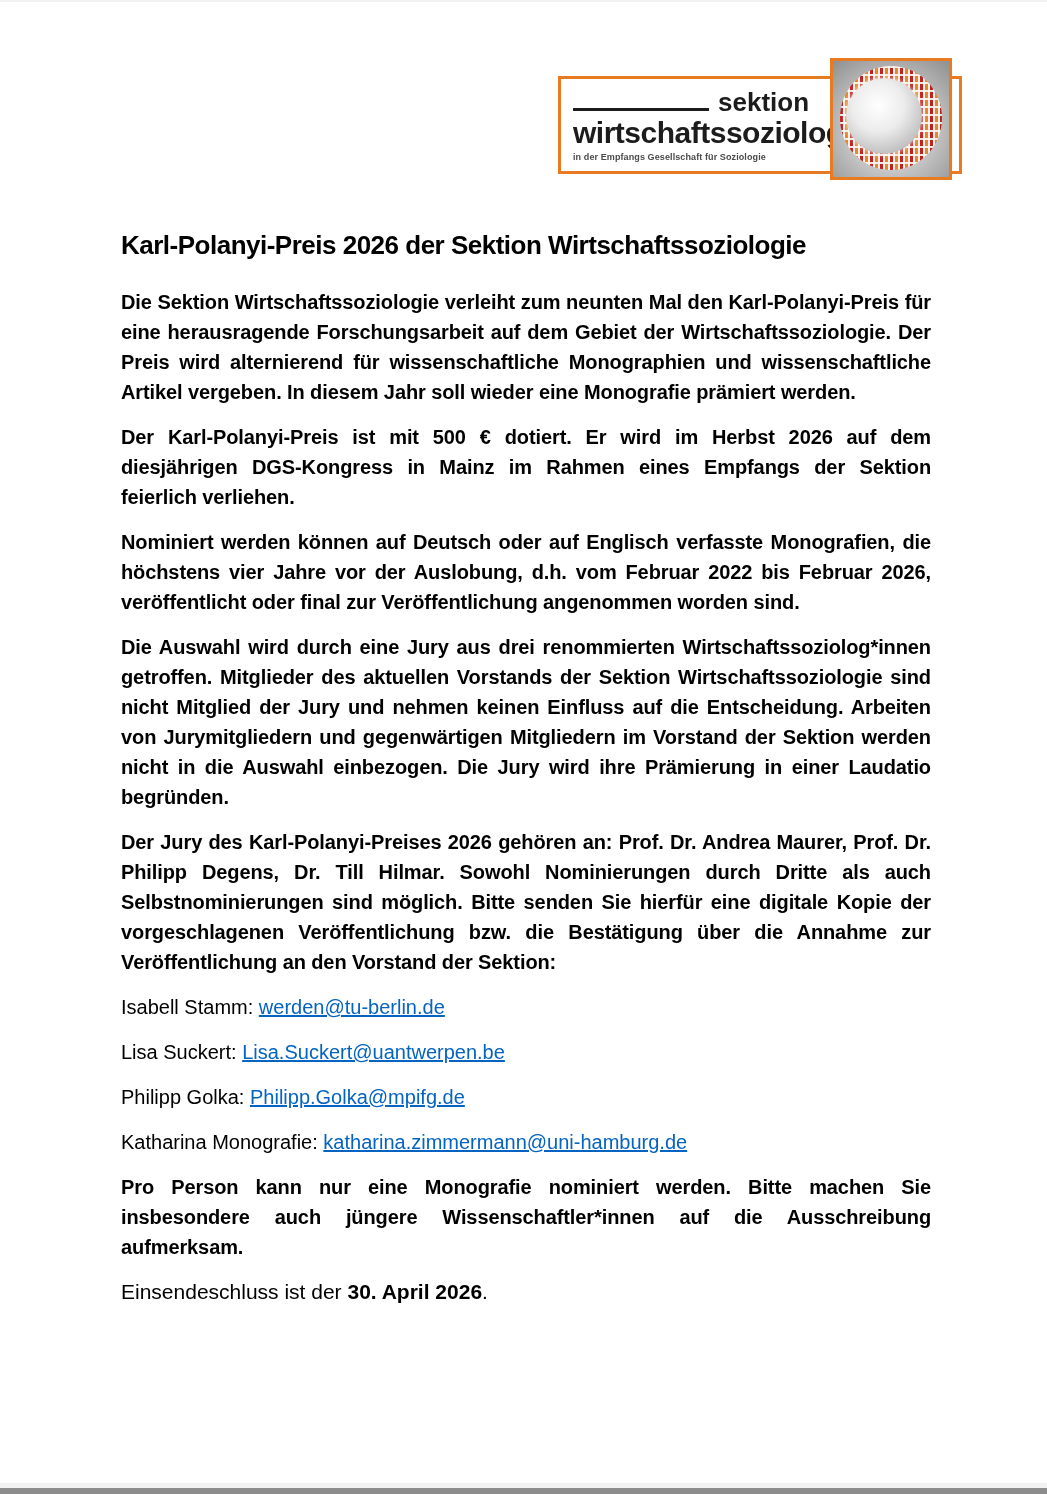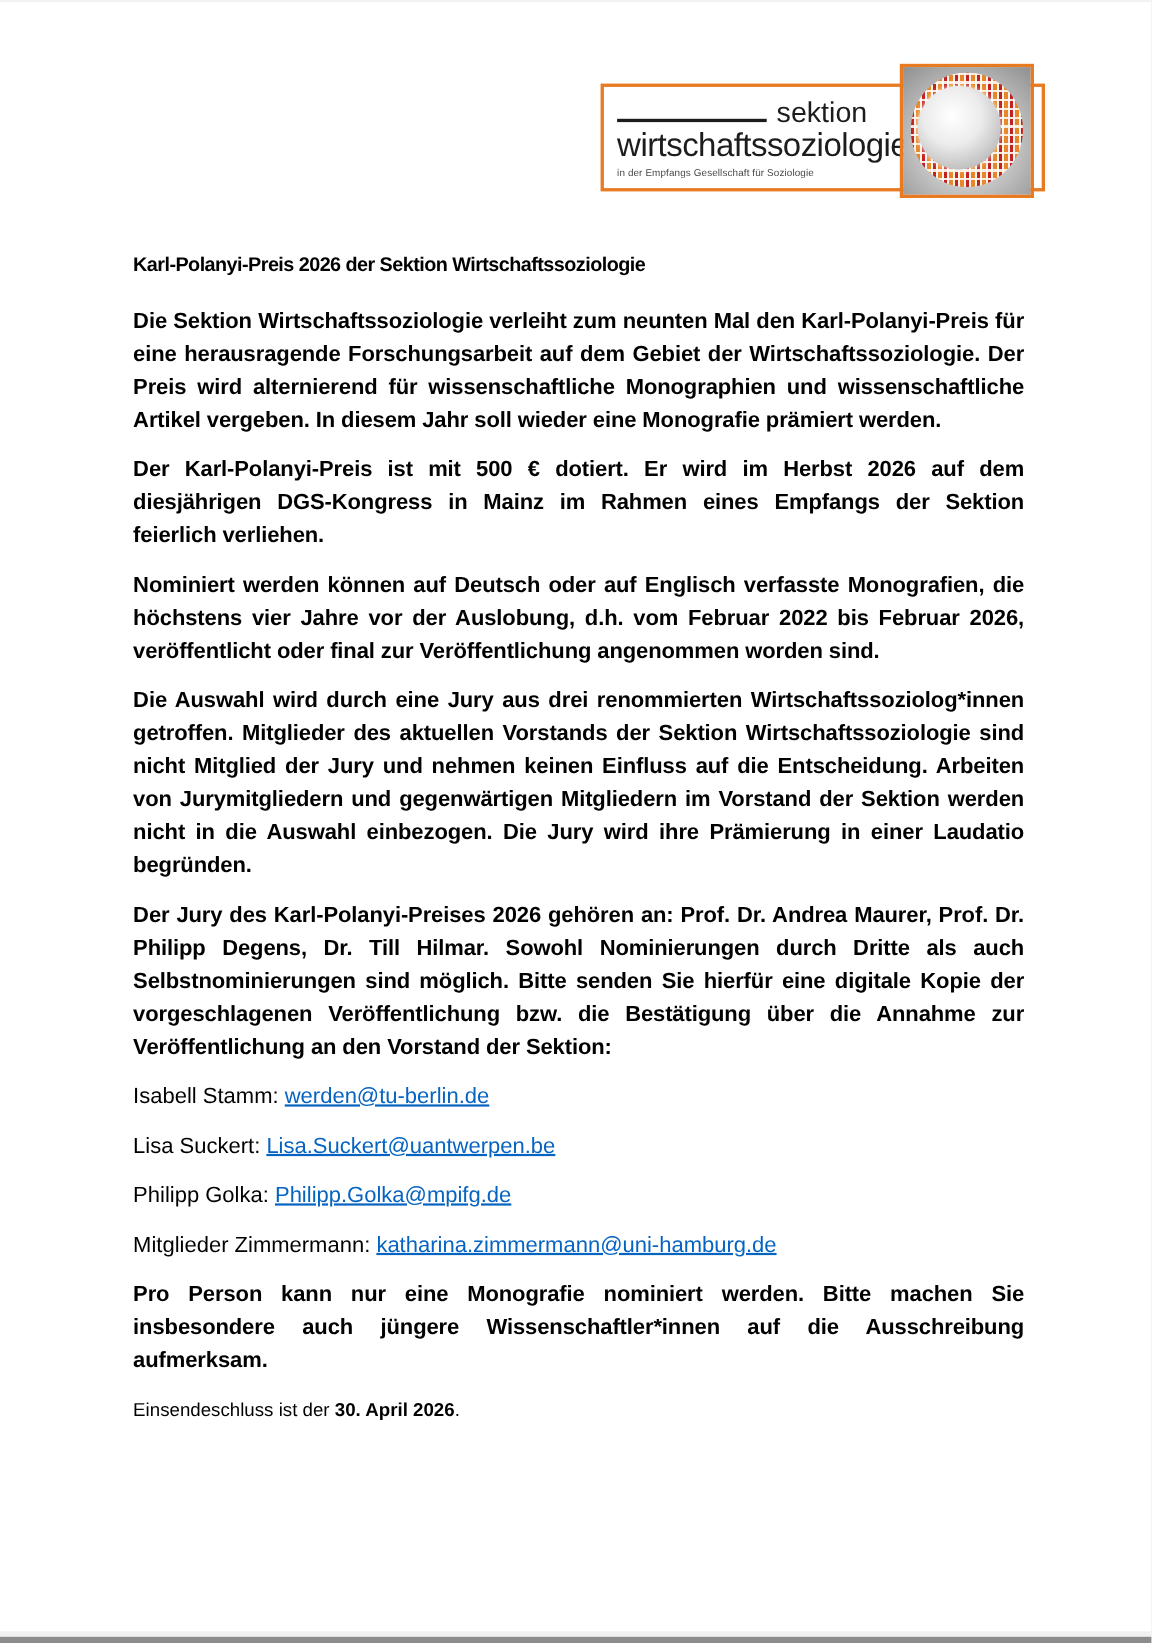--- a/index.html
+++ b/index.html
@@ -10,21 +10,21 @@
     height: 1494px;
     margin: 0 auto;
     background: #ffffff;
     font-family: "Liberation Sans", sans-serif;
     overflow: hidden;
     border-top: 2px solid #f2f2f2;
     color: #000;
   }
 
   
-  .logo-wrap { position: absolute; left: 546px; top: 56px; width: 406px; height: 126px; }
+  .logo-wrap { position: absolute; left: 558px; top: 56px; width: 406px; height: 126px; font-weight: bold; }
   .logo-box {
     position: absolute; left: 0; top: 18px; width: 404px; height: 98px;
     background: #fff; border: 3px solid #e87a22;
   }
   .logo-text { position: absolute; left: 12px; top: 6px; width: 270px; }
   .logo-line1 { display: flex; align-items: flex-end; height: 30px; }
   .logo-rule { width: 136px; border-bottom: 3px solid #1c1c1c; margin-bottom: 4px; }
   .logo-sektion { font-size: 26px; line-height: 1; color: #1c1c1c; margin-left: 9px; }
   .logo-line2 { font-size: 30px; line-height: 1.05; color: #1c1c1c; letter-spacing: -0.5px; margin-top: 2px; }
   .logo-line3 { font-size: 9px; color: #4a4a4a; margin-top: 3px; letter-spacing: 0.1px; }
@@ -41,30 +41,30 @@
   }
   .emblem-sphere {
     position: absolute; left: 13px; top: 17px; width: 76px; height: 76px; border-radius: 50%;
     background: radial-gradient(circle at 42% 36%, #ffffff 0%, #ececec 40%, #c0c0c0 75%, #a8a8a8 100%);
     box-shadow: 0 0 5px rgba(255,255,255,0.9);
   }
 
   
   .content { position: absolute; left: 121px; top: 228px; width: 810px; }
   .doc-title {
-    font-size: 18px; font-weight: bold; letter-spacing: -0.5px;
+    font-size: 26px; font-weight: bold; letter-spacing: -0.5px;
     margin: 0 0 26px 0; white-space: nowrap;
   }
   .para {
     font-size: 20px; line-height: 30px; letter-spacing: -0.1px;
     text-align: justify; margin: 0 0 15px 0; font-weight: bold;
   }
   .contact-line { font-size: 20px; line-height: 30px; margin: 0 0 15px 0; }
   .email-link { color: #0563c1; text-decoration: underline; cursor: pointer; }
-  .closing-line { font-size: 17px; line-height: 30px; margin: 0; }
+  .closing-line { font-size: 21px; line-height: 30px; margin: 0; }
   .closing-date { font-weight: bold; }
 
   
   .hscroll-track { position: absolute; left: 0; right: 0; bottom: 0; height: 11px; background: #f1f1f1; }
   .hscroll-thumb { position: absolute; left: 0; right: 0; bottom: 0; height: 6px; background: #8c8c8c; }
 </style>
 </head>
 <body>
 
 <div class="page">
@@ -101,21 +101,21 @@
     </div>
     <div class="contact-line">
       <span>Lisa Suckert:</span>
       <a class="email-link">Lisa.Suckert@uantwerpen.be</a>
     </div>
     <div class="contact-line">
       <span>Philipp Golka:</span>
       <a class="email-link">Philipp.Golka@mpifg.de</a>
     </div>
     <div class="contact-line">
-      <span>Mitglieder Zimmermann:</span>
+      <span>Katharina Monografie:</span>
       <a class="email-link">katharina.zimmermann@uni-hamburg.de</a>
     </div>
 
     <p class="para">Pro Person kann nur eine Monografie nominiert werden. Bitte machen Sie insbesondere auch jüngere Wissenschaftler*innen auf die Ausschreibung aufmerksam.</p>
 
     <p class="closing-line">
       <span>Einsendeschluss ist der </span><span class="closing-date">30. April 2026</span><span>.</span>
     </p>
   </div>
 

